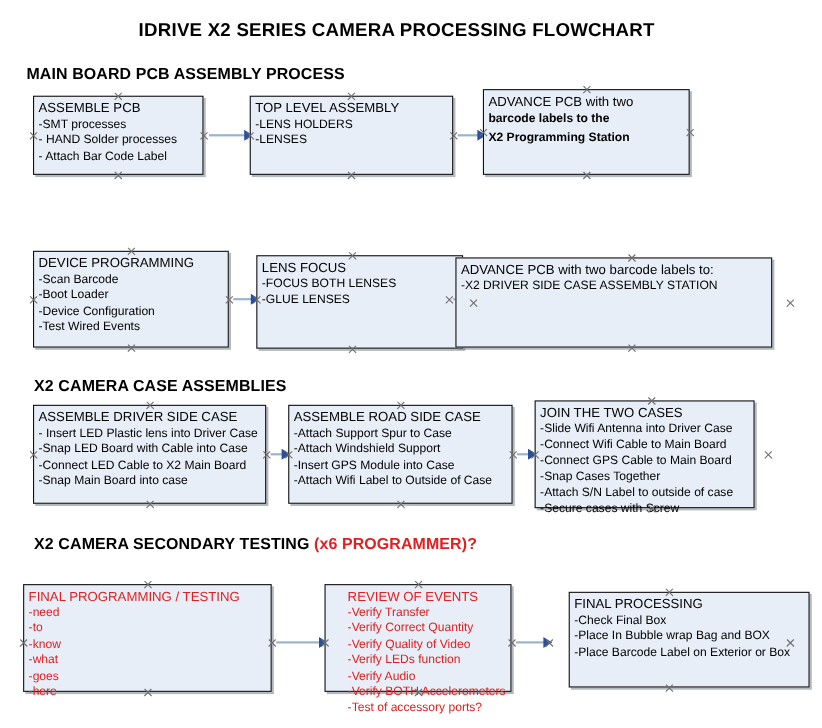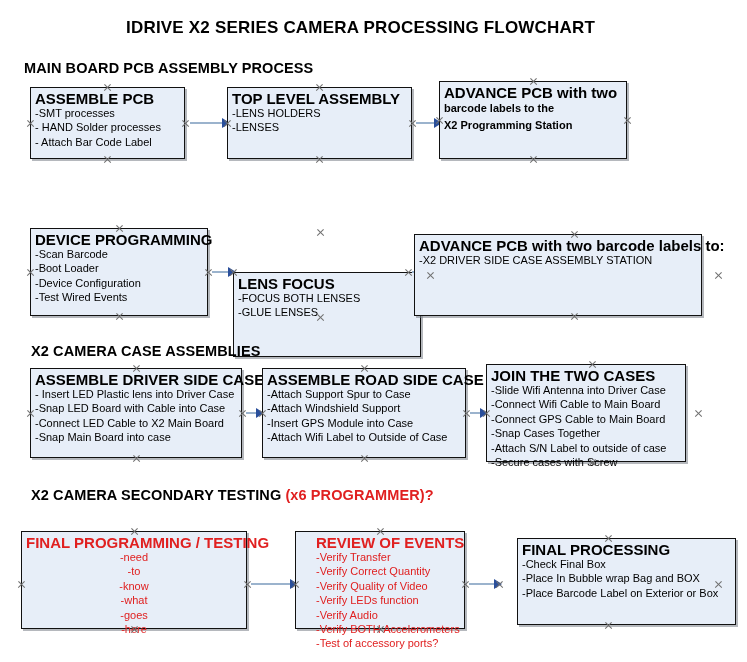--- a/index.html
+++ b/index.html
@@ -45,22 +45,22 @@
   .node {
     position: absolute;
     background: #e7eef8;
     border: 1.4px solid #111111;
     box-sizing: border-box;
     box-shadow: 2px 2px 0 rgba(120,125,135,0.55);
     padding: 3px 4px 2px 4px;
     overflow: visible;
   }
   .node .node-title {
-    font-size: 15px;
-    font-weight: bold;
+    font-size: 12px;
+    font-weight: normal;
     line-height: 15px;
     white-space: nowrap;
   }
   .node .node-line {
     font-size: 11px;
     line-height: 14.4px;
     white-space: nowrap;
   }
   .node.red .node-title,
   .node.red .node-line {
@@ -163,21 +163,21 @@
     <div class="node-line">-Test Wired Events</div>
   </div>
   <div class="handle" style="left:115px; top:224px;"></div>
   <div class="handle" style="left:115px; top:312px;"></div>
   <div class="handle" style="left:26px; top:268px;"></div>
   <div class="handle" style="left:204px; top:268px;"></div>
 
   <div class="conn-line" style="left:212px; top:271px; width:18px;"></div>
   <div class="conn-head" style="left:228px; top:267px;"></div>
 
-  <div class="node" style="left:233px; top:232px; width:188px; height:85px;margin-top:40px;">
+  <div class="node" style="left:233px; top:232px; width:188px; height:85px;">
     <div class="node-title">LENS FOCUS</div>
     <div class="node-line">-FOCUS BOTH LENSES</div>
     <div class="node-line">-GLUE LENSES</div>
   </div>
   <div class="handle" style="left:316px; top:228px;"></div>
   <div class="handle" style="left:316px; top:313px;"></div>
   <div class="handle" style="left:229px; top:268px;"></div>
   <div class="handle" style="left:404px; top:268px;"></div>
 
   <div class="conn-line" style="left:412px; top:271px; width:16px;"></div>
@@ -237,21 +237,21 @@
   </div>
   <div class="handle" style="left:588px; top:360px;"></div>
   <div class="handle" style="left:588px; top:458px;"></div>
   <div class="handle" style="left:482px; top:409px;"></div>
   <div class="handle" style="left:694px; top:409px;"></div>
 
   <div class="abs section-title" style="left:31px; top:487px;">
     <span>X2 CAMERA SECONDARY TESTING </span><span class="red-accent">(x6 PROGRAMMER)?</span>
   </div>
 
-  <div class="node red" style="left:21px; top:531px; width:226px; height:98px;text-align:center;">
+  <div class="node red" style="left:21px; top:531px; width:226px; height:98px;">
     <div class="node-title">FINAL PROGRAMMING / TESTING</div>
     <div class="node-line">-need</div>
     <div class="node-line">-to</div>
     <div class="node-line">-know</div>
     <div class="node-line">-what</div>
     <div class="node-line">-goes</div>
     <div class="node-line">-here</div>
   </div>
   <div class="handle" style="left:130px; top:527px;"></div>
   <div class="handle" style="left:130px; top:625px;"></div>

